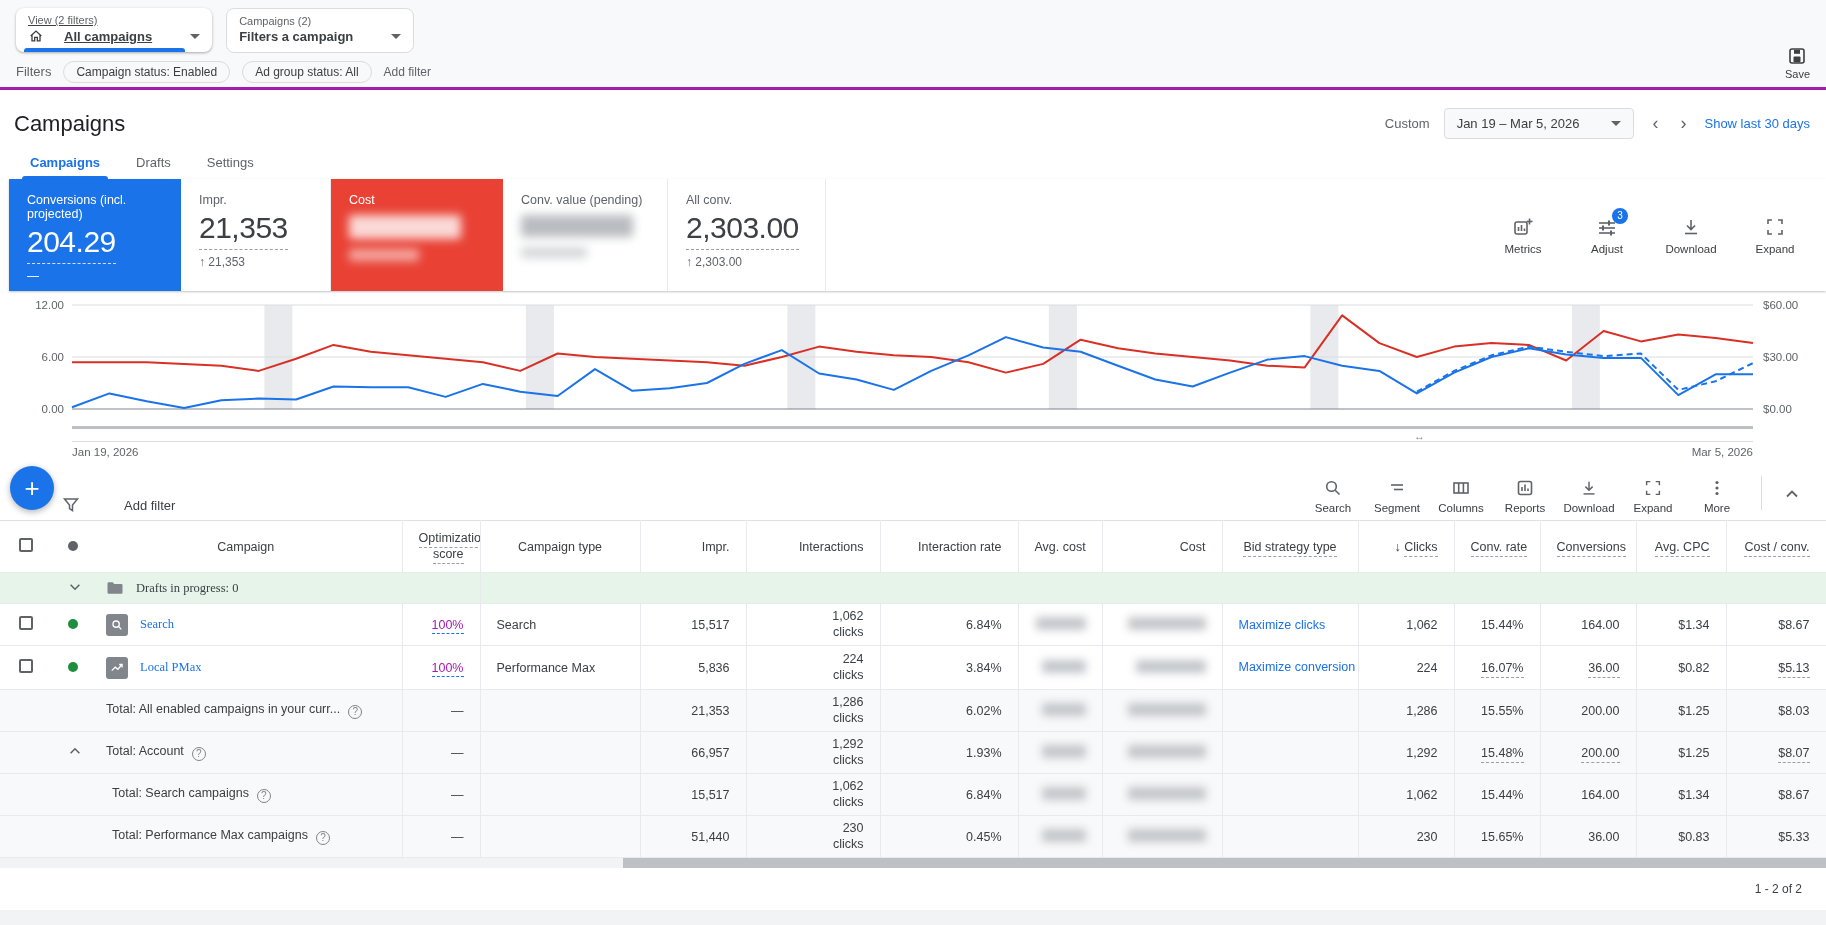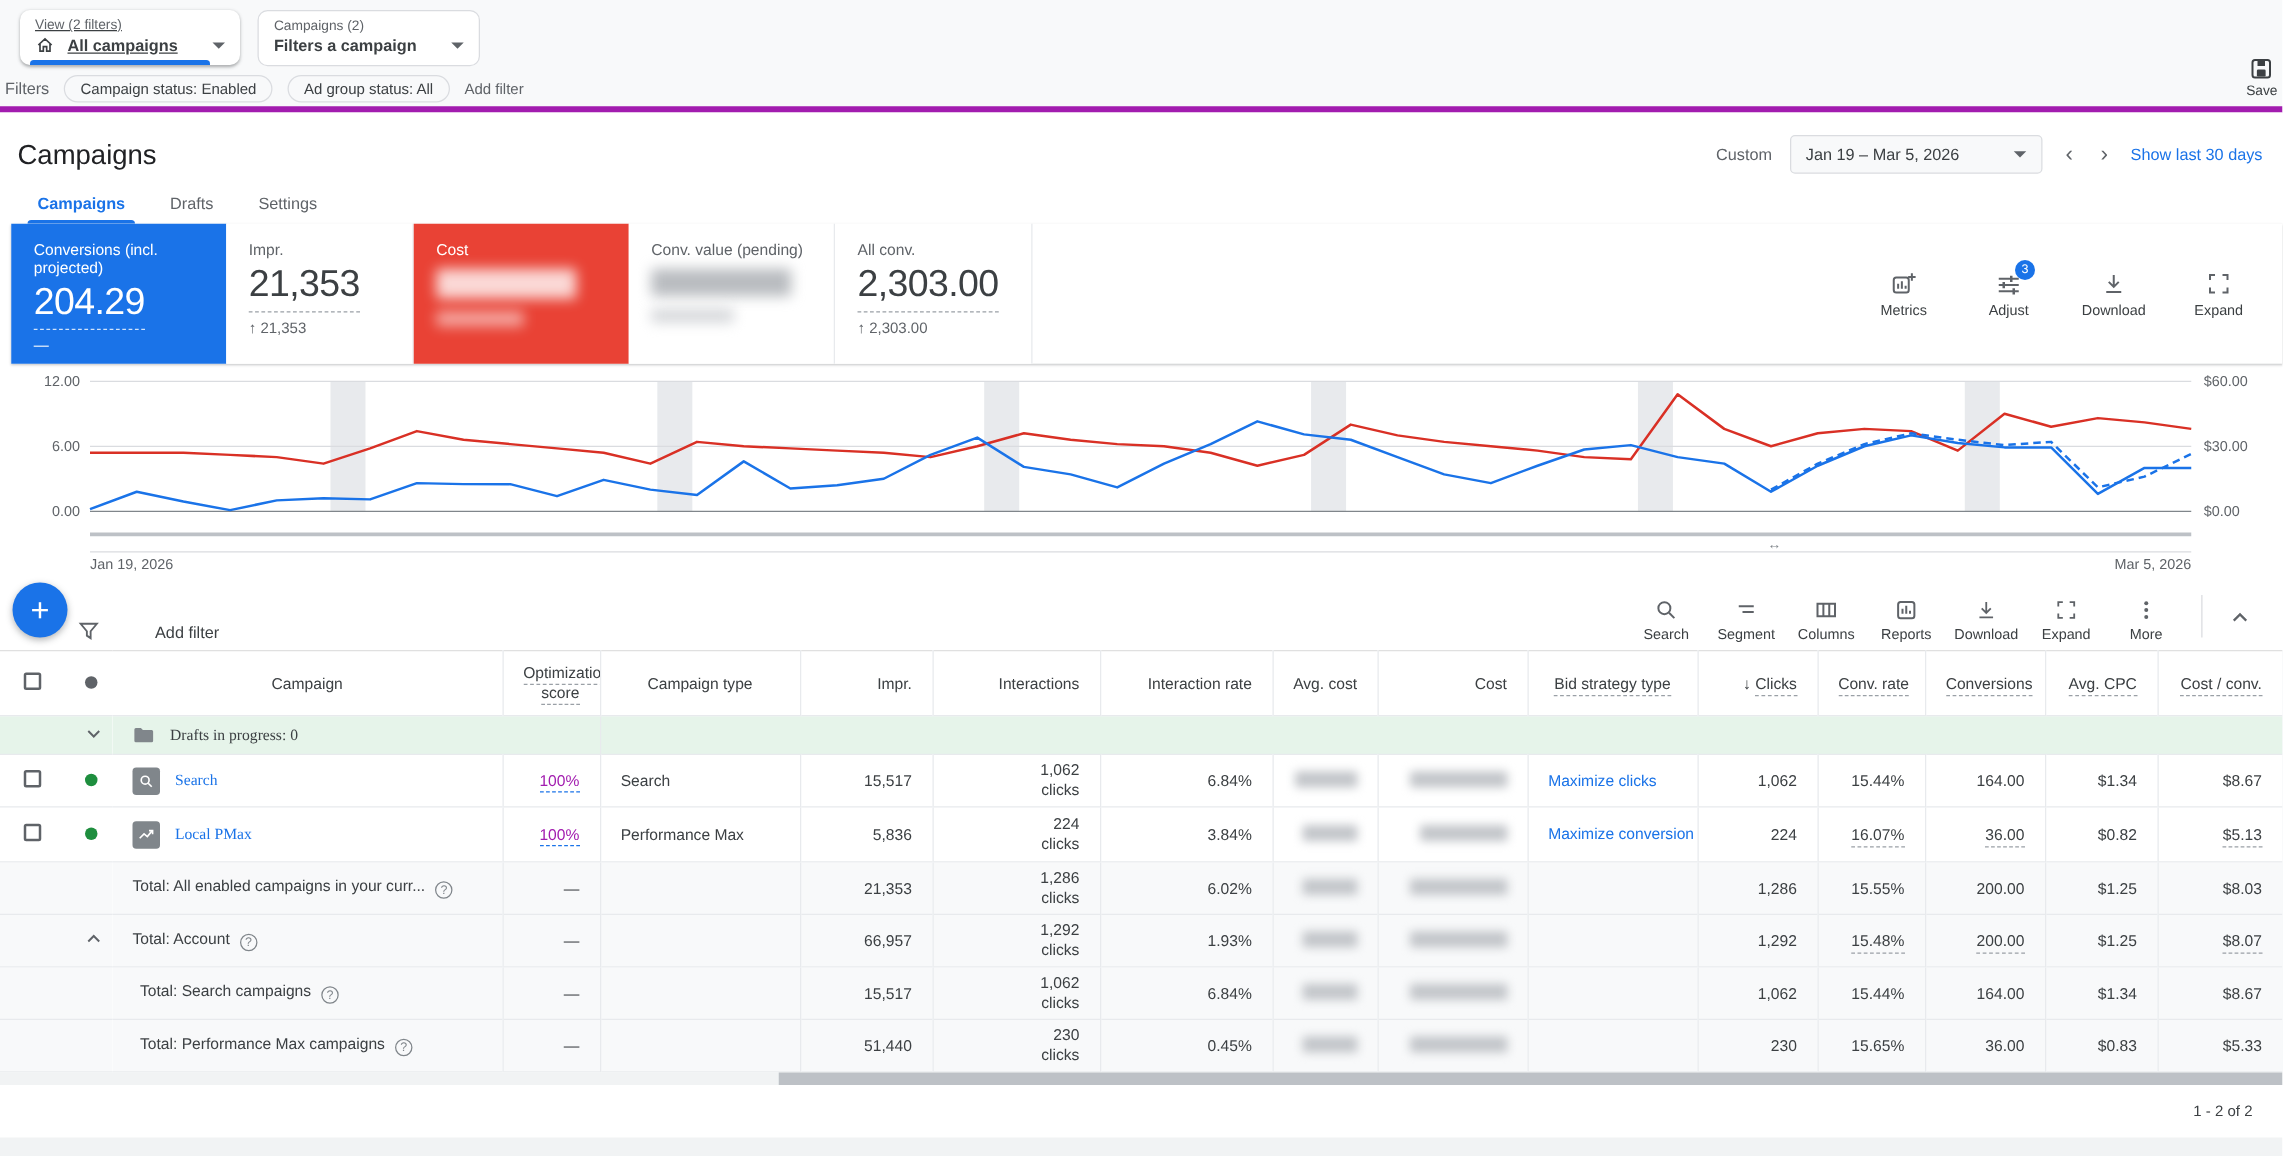--- a/index.html
+++ b/index.html
@@ -10,37 +10,37 @@
   }
   .muted { color:#5f6368; }
   svg.ic { display:block; }
 
   
   .topbar { display:flex; align-items:flex-start; padding:8px 16px 0 16px; height:56px; background:#f8f9fa; }
   .sel-card { border-radius:8px; padding:6px 12px 8px 12px; margin-right:14px; position:relative; background:#fff; }
   .sel-card.elev { box-shadow:0 1px 3px rgba(60,64,67,.3), 0 1px 2px rgba(60,64,67,.15);text-decoration:underline; }
   .sel-card.outline { border:1px solid #dadce0; }
   .sel-card .sel-label { font-size:11px; color:#5f6368; }
-  .sel-card .sel-value { display:flex; align-items:center; gap:10px; font-size:13px; font-weight:bold; color:#3c4043; margin-top:2px; }
+  .sel-card .sel-value { display:flex; align-items:center; gap:20px; font-size:13px; font-weight:bold; color:#3c4043; margin-top:2px; }
   .caret { width:0; height:0; border-left:5px solid transparent; border-right:5px solid transparent; border-top:5px solid #5f6368; margin-left:18px; }
   .sel-underline { position:absolute; left:8px; bottom:0; height:4px; width:82%; background:#1a73e8; border-radius:3px 3px 0 0; }
 
   
-  .filterbar { display:flex; align-items:center; gap:12px; padding:0 4px; height:34px; background:#f8f9fa; border-bottom:5px solid #a21caf; }
+  .filterbar { display:flex; align-items:center; gap:12px; padding:0 16px; height:34px; background:#f8f9fa; border-bottom:3px solid #a21caf; }
   .chip { border:1px solid #dadce0; border-radius:16px; padding:3px 12px; font-size:12px; color:#3c4043; background:#f8f9fa; }
   .addfilter-link { font-size:12px; color:#5f6368; }
   .savebox { margin-left:auto; display:flex; flex-direction:column; align-items:center; gap:2px; margin-top:-18px; }
   .savebox .lbl { font-size:11px; color:#3c4043; }
 
   
   .pagehead { display:flex; align-items:center; padding:18px 16px 6px 14px; background:#fff; }
   .page-title { font-size:22px; color:#202124; font-weight:normal; }
   .datectl { margin-left:auto; display:flex; align-items:center; gap:14px; }
   .datectl .mode { font-size:13px; color:#5f6368; }
-  .datebox { display:flex; align-items:center; gap:26px; border:1px solid #dadce0; background:#f8f9fa; border-radius:4px; padding:7px 12px; font-size:13px; color:#3c4043; }
+  .datebox { display:flex; align-items:center; gap:14px; border:1px solid #dadce0; background:#f8f9fa; border-radius:4px; padding:7px 12px; font-size:13px; color:#3c4043; }
   .navchev { font-size:18px; color:#5f6368; padding:0 4px; }
   .link { color:#1a73e8; font-size:13px; text-decoration:none; }
 
   
   .tabs { display:flex; gap:8px; padding:0 16px; background:#fff; }
   .tab { padding:10px 14px 9px 14px; font-size:13px; color:#5f6368; position:relative; }
   .tab.active { color:#1a73e8; font-weight:bold; }
   .tab.active::after { content:""; position:absolute; left:6px; right:6px; bottom:0; height:3px; background:#1a73e8; border-radius:3px 3px 0 0; }
 
   

